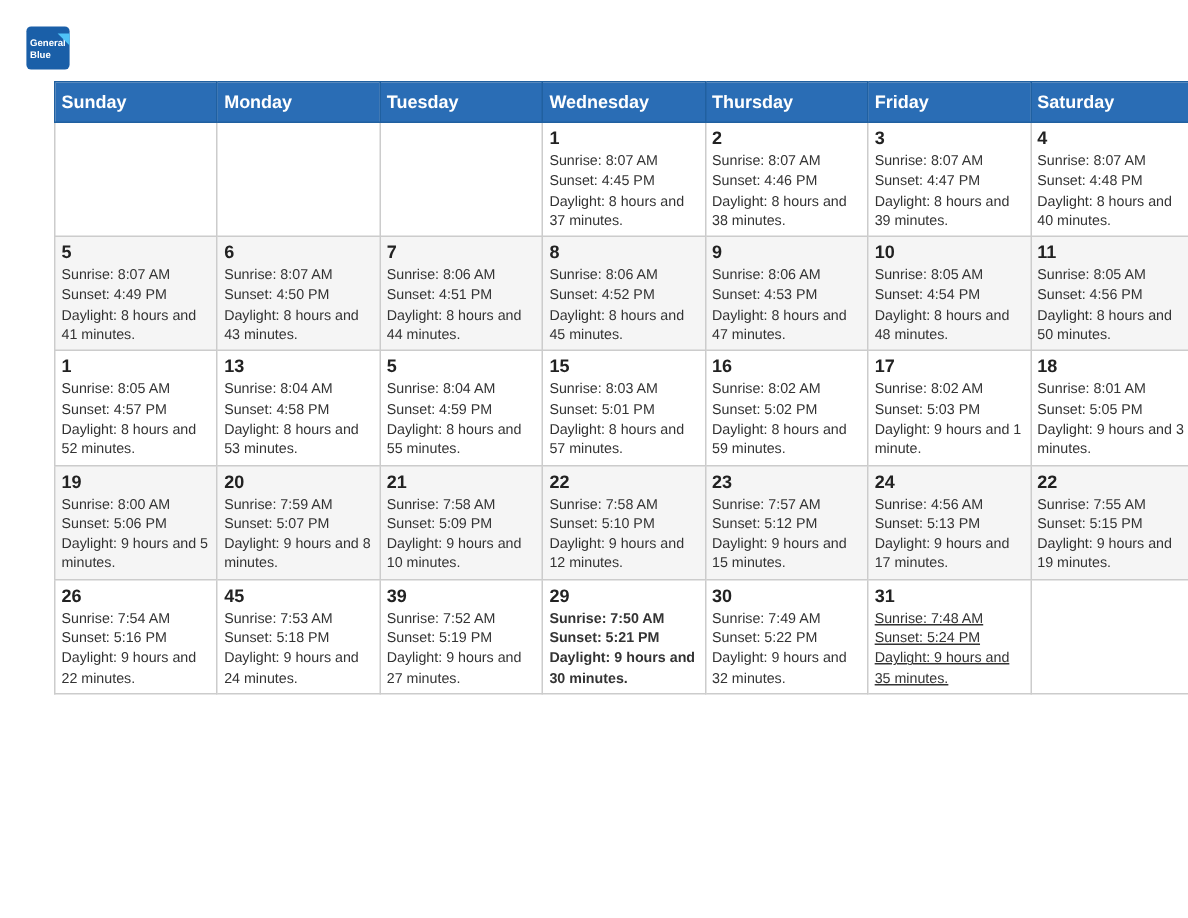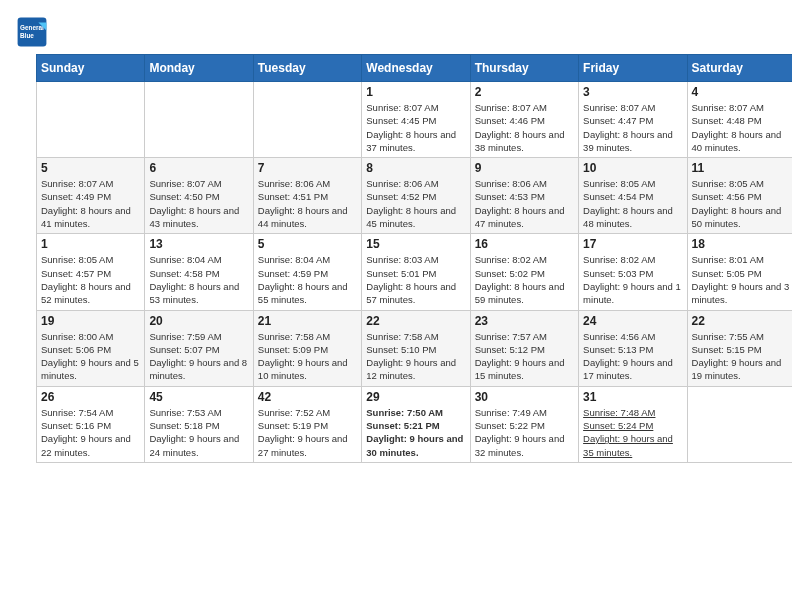--- a/index.html
+++ b/index.html
@@ -293,21 +293,21 @@
 Sunset: 5:16 PM
 Daylight: 9 hours and 22 minutes.</div>
         </td>
         <td>
           <span class="day-num">45</span>
           <div class="day-info" style="white-space: pre-line;">Sunrise: 7:53 AM
 Sunset: 5:18 PM
 Daylight: 9 hours and 24 minutes.</div>
         </td>
         <td>
-          <span class="day-num">42</span>
+          <span class="day-num">39</span>
           <div class="day-info" style="white-space: pre-line;">Sunrise: 7:52 AM
 Sunset: 5:19 PM
 Daylight: 9 hours and 27 minutes.</div>
         </td>
         <td>
           <span class="day-num">29</span>
           <div class="day-info" style="white-space: pre-line; font-weight: bold;">Sunrise: 7:50 AM
 Sunset: 5:21 PM
 Daylight: 9 hours and 30 minutes.</div>
         </td>

